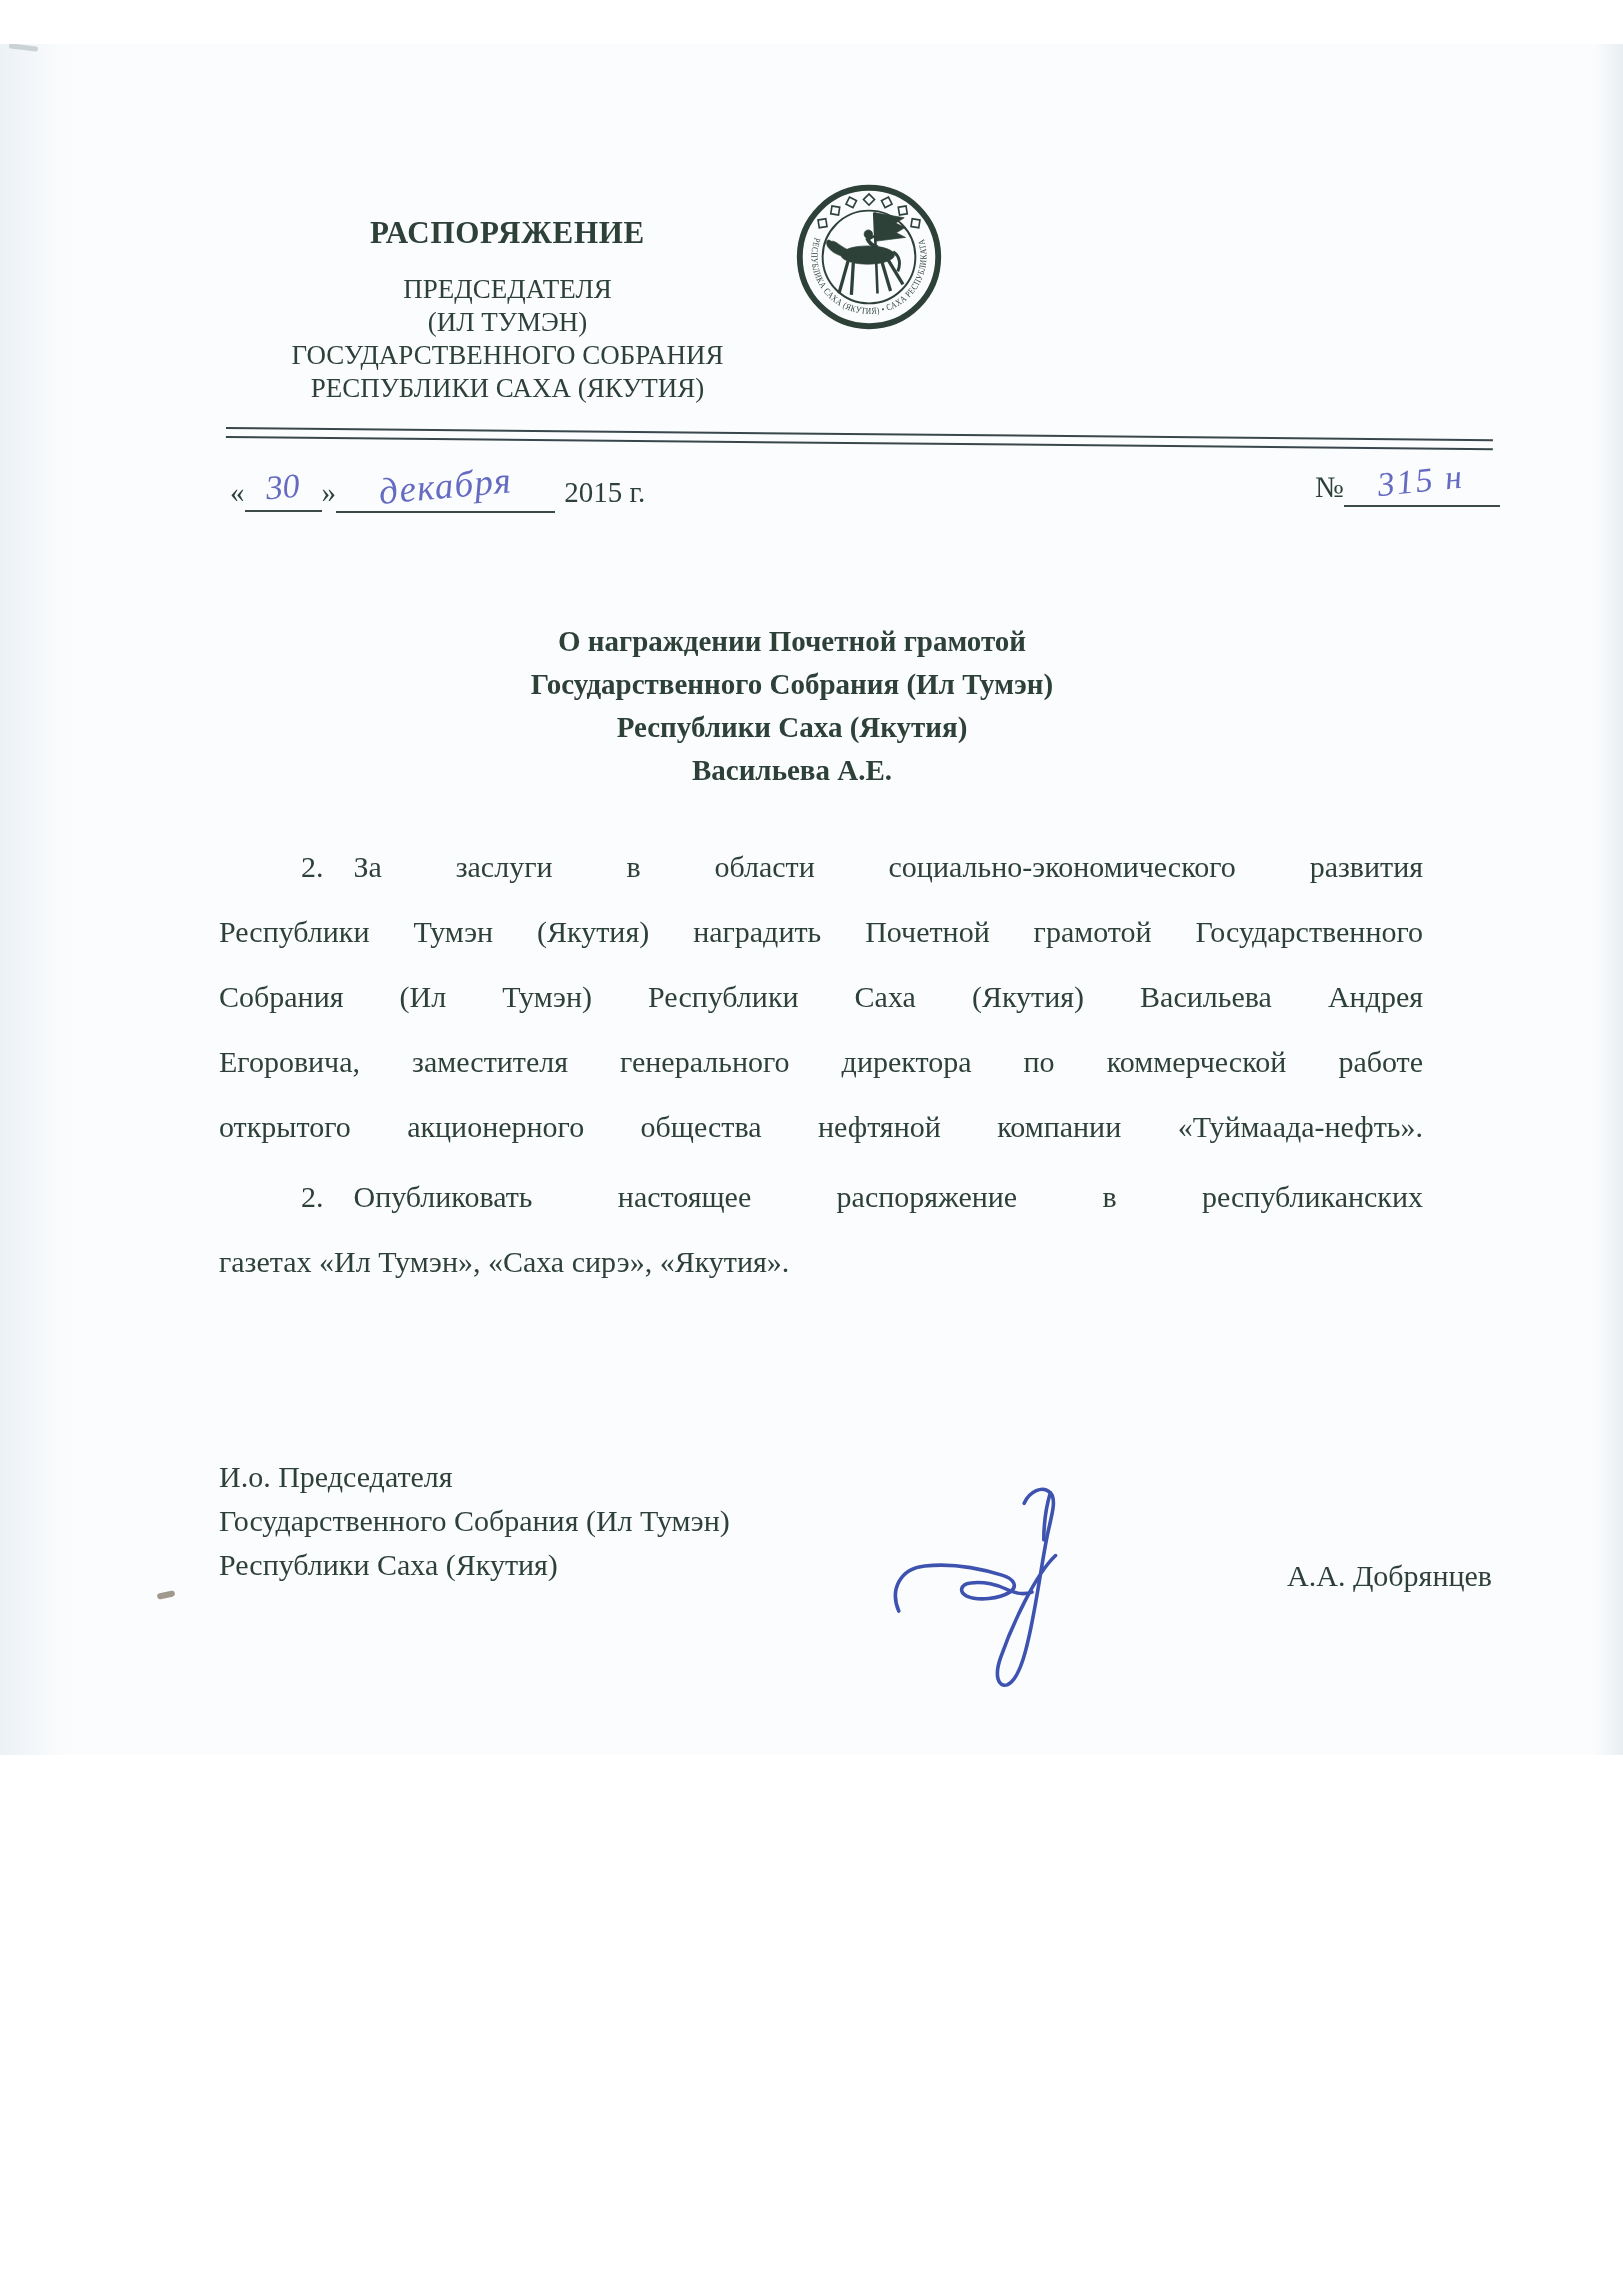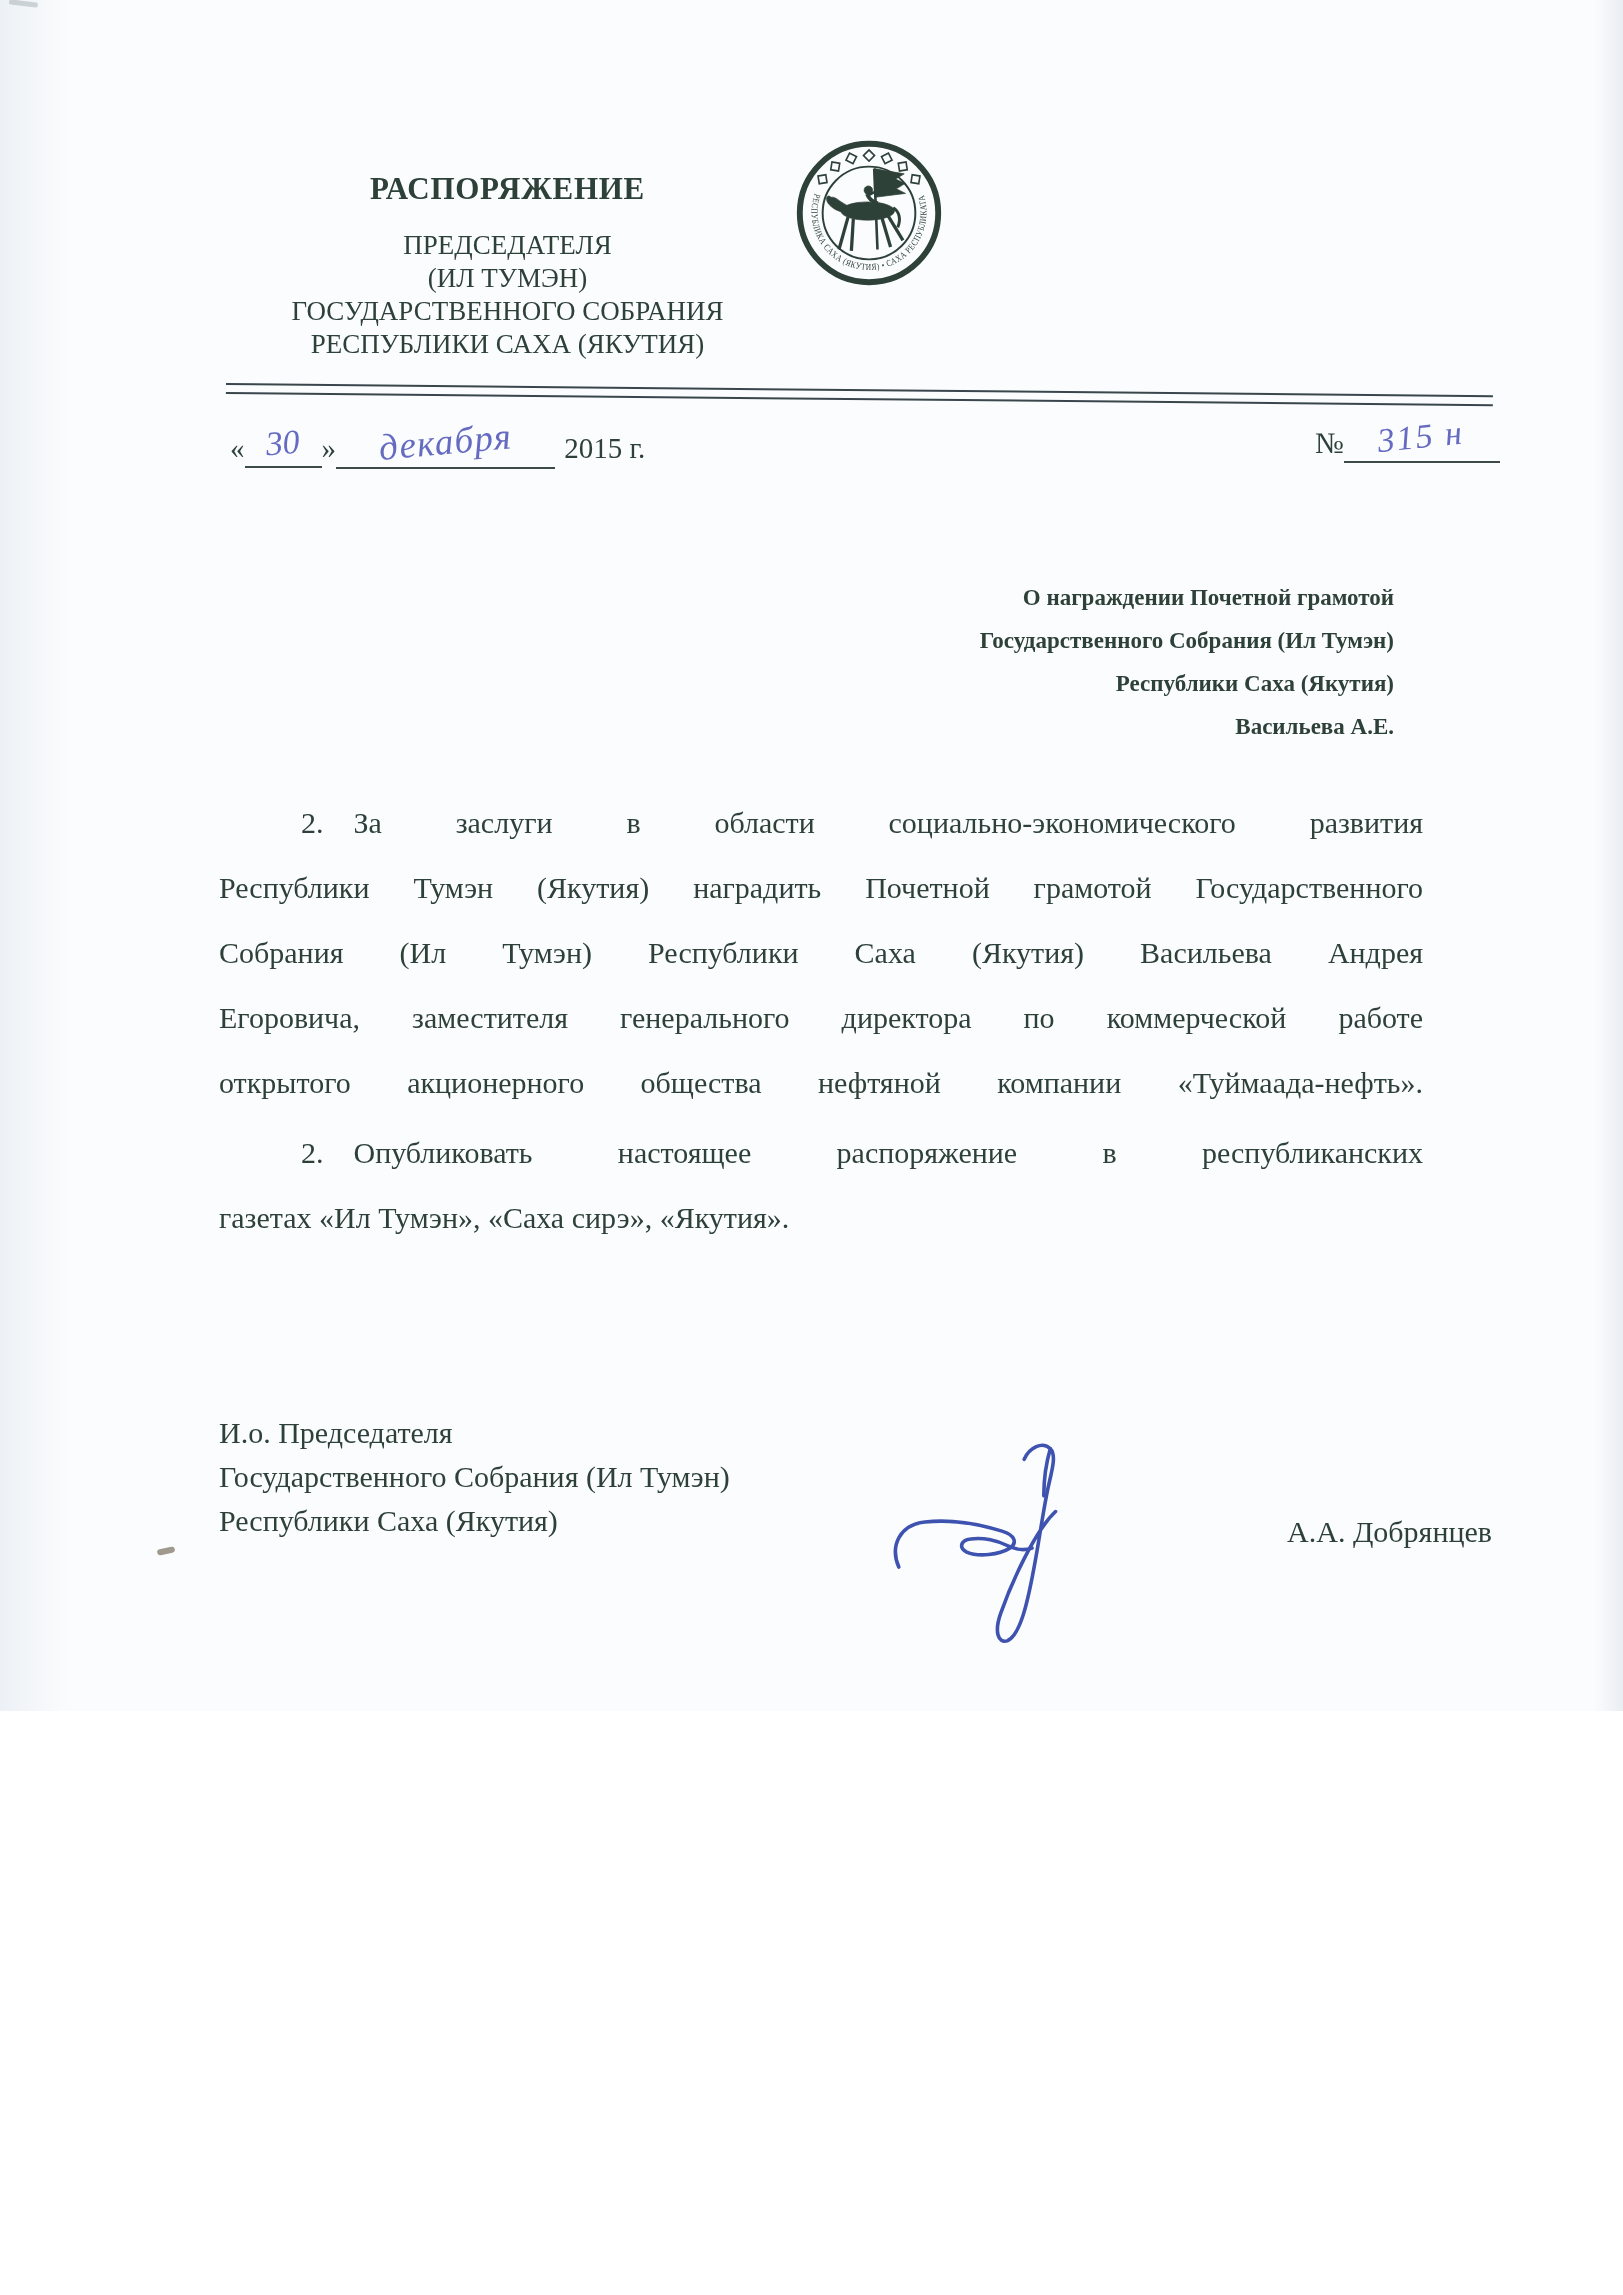--- a/index.html
+++ b/index.html
@@ -3,20 +3,21 @@
 <meta charset="utf-8">
 <style>
   html,body{margin:0;padding:0;background:#ffffff;}
   .page{
     position:relative;
     width:1623px;height:1711px;
     background:#fbfcfd;
     overflow:hidden;
     font-family:"Liberation Serif","DejaVu Serif",serif;
     color:#2e4139;
+    margin-top:44px;
   }
   
   .edge-left-band{position:absolute;left:0;top:0;width:72px;height:2276px;
     background:linear-gradient(90deg,#ecf1f6 0%,#f5f8fa 55%,rgba(251,252,253,0) 100%);}
   .edge-right-band{position:absolute;right:0;top:0;width:29px;height:2295px;
     background:linear-gradient(270deg,#e9eef2 0%,rgba(251,252,253,0) 100%);}
   .paper-bottom{position:absolute;left:0;top:2277px;width:1623px;height:18.3px;background:#ffffff;}
   .edge-bottom-line{position:absolute;left:7.9px;top:2271px;width:975px;height:3.3px;
     background:linear-gradient(90deg,#333d42 0%,#7d8b90 65%,rgba(125,139,144,0) 100%);
     transform:rotate(0.15deg);transform-origin:left center;}
@@ -44,22 +45,22 @@
   .u-short{display:inline-block;width:77px;border-bottom:2.6px solid #3d4b46;text-align:center;}
   .u-long{display:inline-block;width:219px;border-bottom:2.6px solid #3d4b46;text-align:center;margin-right:9.2px;}
   .hw{display:inline-block;font-style:italic;color:#666bc2;transform:rotate(-5deg) translateY(-3.9px);}
   .hw-day{font-size:34px;}
   .hw-month{font-size:37px;letter-spacing:1.3px;}
   .numline{position:absolute;left:1315px;top:423px;font-size:30px;white-space:nowrap;}
   .u-num{display:inline-block;width:156px;border-bottom:2.6px solid #3d4b46;text-align:center;}
   .hw-num{font-size:34px;letter-spacing:2px;transform:rotate(-6deg) translateY(-5.2px);}
 
   
-  .title{position:absolute;left:190px;top:576px;width:1204px;text-align:right;
-    font-weight:bold;font-size:23px;line-height:43px;}
+  .title{position:absolute;left:190px;top:576px;width:1204px;text-align:center;
+    font-weight:bold;font-size:29px;line-height:43px;}
 
   
   .body{position:absolute;left:219px;top:790px;width:1204px;font-size:30px;}
   .jline{height:65px;line-height:65px;text-align:justify;text-align-last:justify;white-space:nowrap;}
   .jlast{height:65px;line-height:65px;text-align:left;}
   .indent{padding-left:82px;}
   .p2{margin-top:5.2px;}
 
   
   .sig-block{position:absolute;left:219px;top:1411px;font-size:30px;line-height:44px;}

